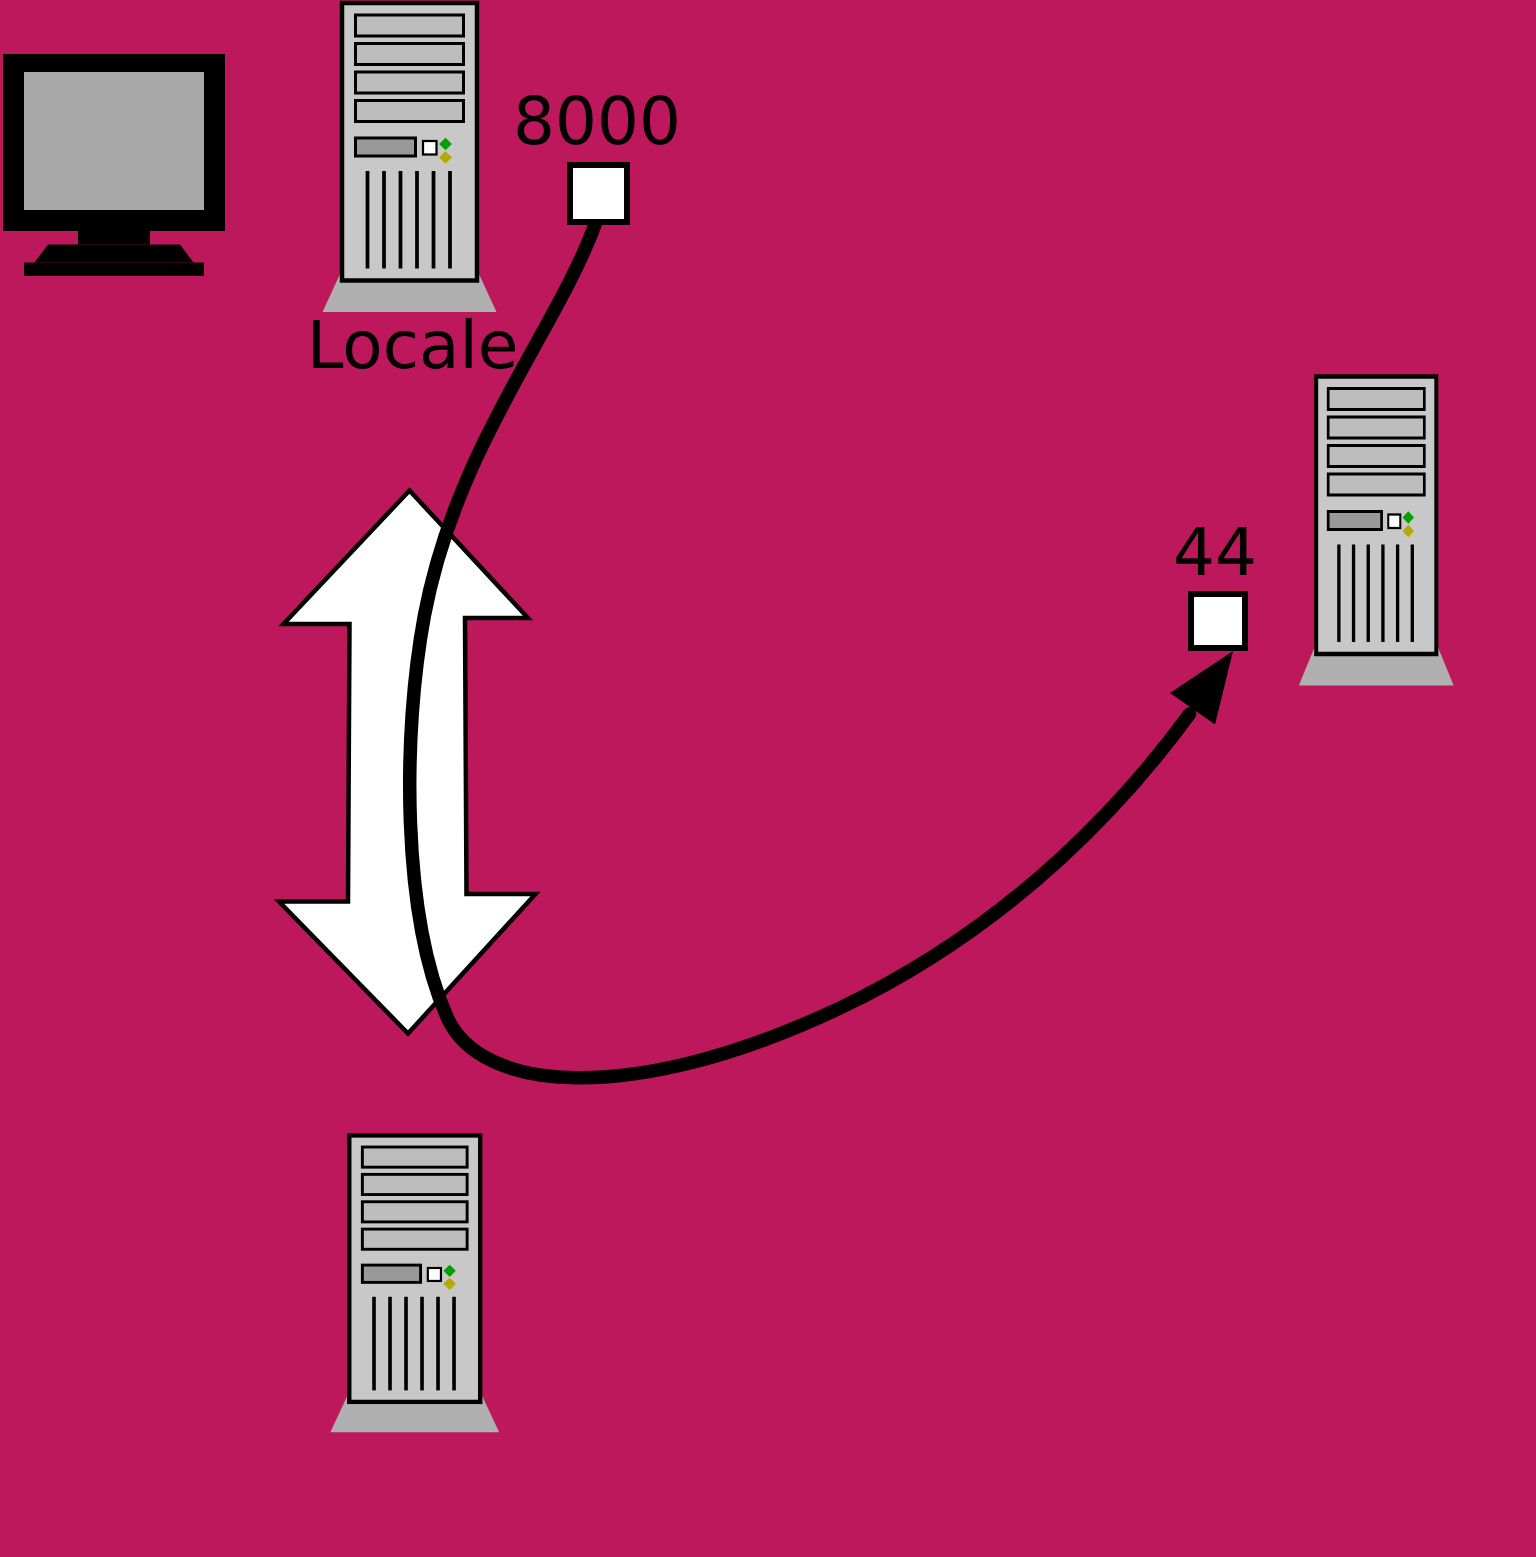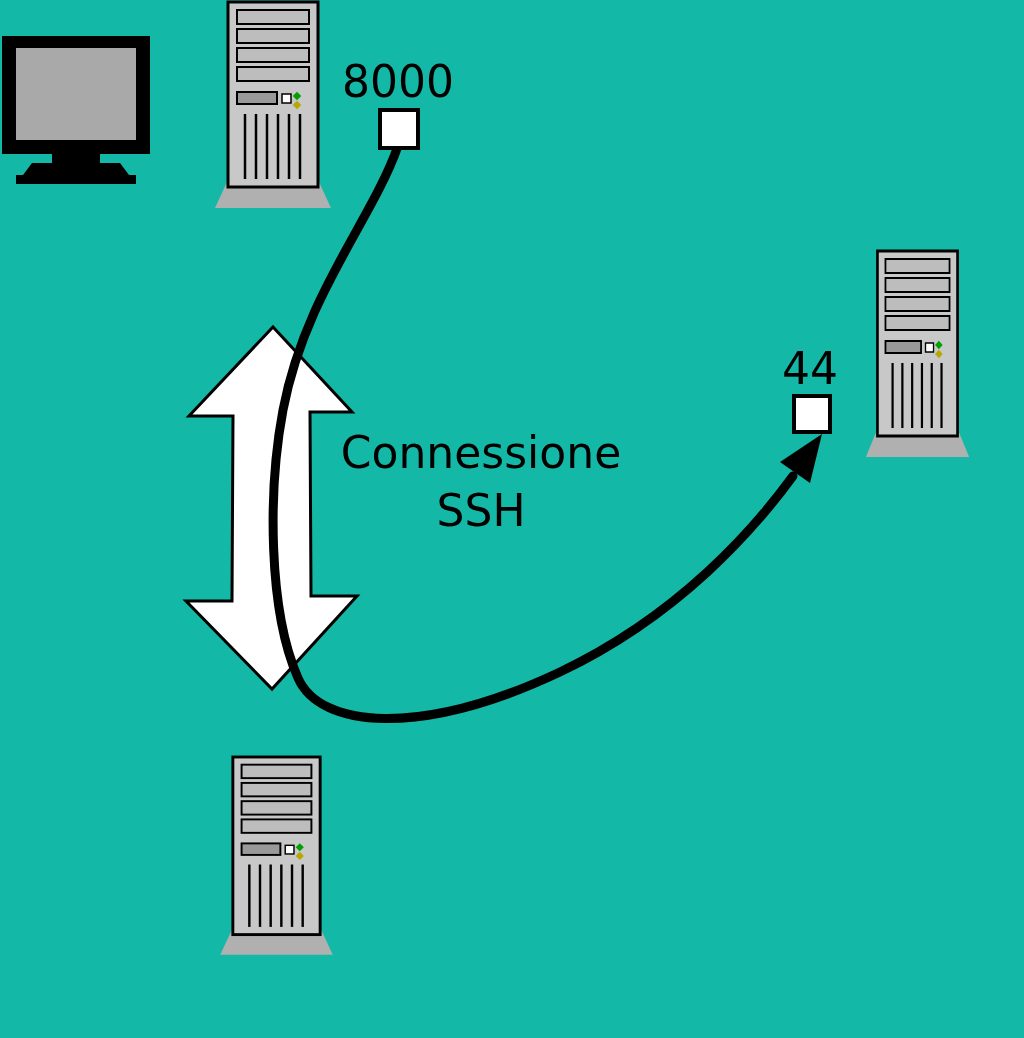--- a/index.html
+++ b/index.html
@@ -1,19 +1,19 @@
 <!DOCTYPE html>
 <html><head>
 <meta charset="utf-8">
 <style>
   html,body{margin:0;padding:0;background:#ffffff;}
   .canvas{
     position:relative;
     width:1024px;height:1038px;
-    background:#14b8a6;
+    background:#be185d;
     overflow:hidden;
     font-family:"DejaVu Sans",sans-serif;
   }
   .canvas svg{position:absolute;left:0;top:0;}
   .lbl{
     position:absolute;
     color:#000;
     font-size:44px;
     text-align:center;
     white-space:nowrap;
@@ -69,23 +69,20 @@
              C 320 728, 420 738, 560 672
              C 680 615, 755 528, 793 476" fill="none" stroke="#000000" stroke-width="9" stroke-linecap="round"></path>
     <polygon points="822,434 810,483 780,462" fill="#000000"></polygon>
 
     <rect x="380" y="110" width="38" height="38" stroke="#000000" stroke-width="4" fill="#ffffff"></rect>
     <rect x="794" y="396" width="36" height="36" stroke="#000000" stroke-width="4" fill="#ffffff"></rect>
   </svg>
 
   <div class="lbl" style="left:338px;top:56px;width:120px">8000</div>
 
+  <div class="lbl" style="left:195px;top:205px;width:160px">Locale</div>
 
-  <div class="lbl conn" style="left:331px;top:424px;width:300px">
-    <span>Connessione</span>
-    <span>SSH</span>
-  </div>
 
   <div class="lbl" style="left:780px;top:343px;width:60px">44</div>
 
 
 
 </div>
 
 </body></html>

